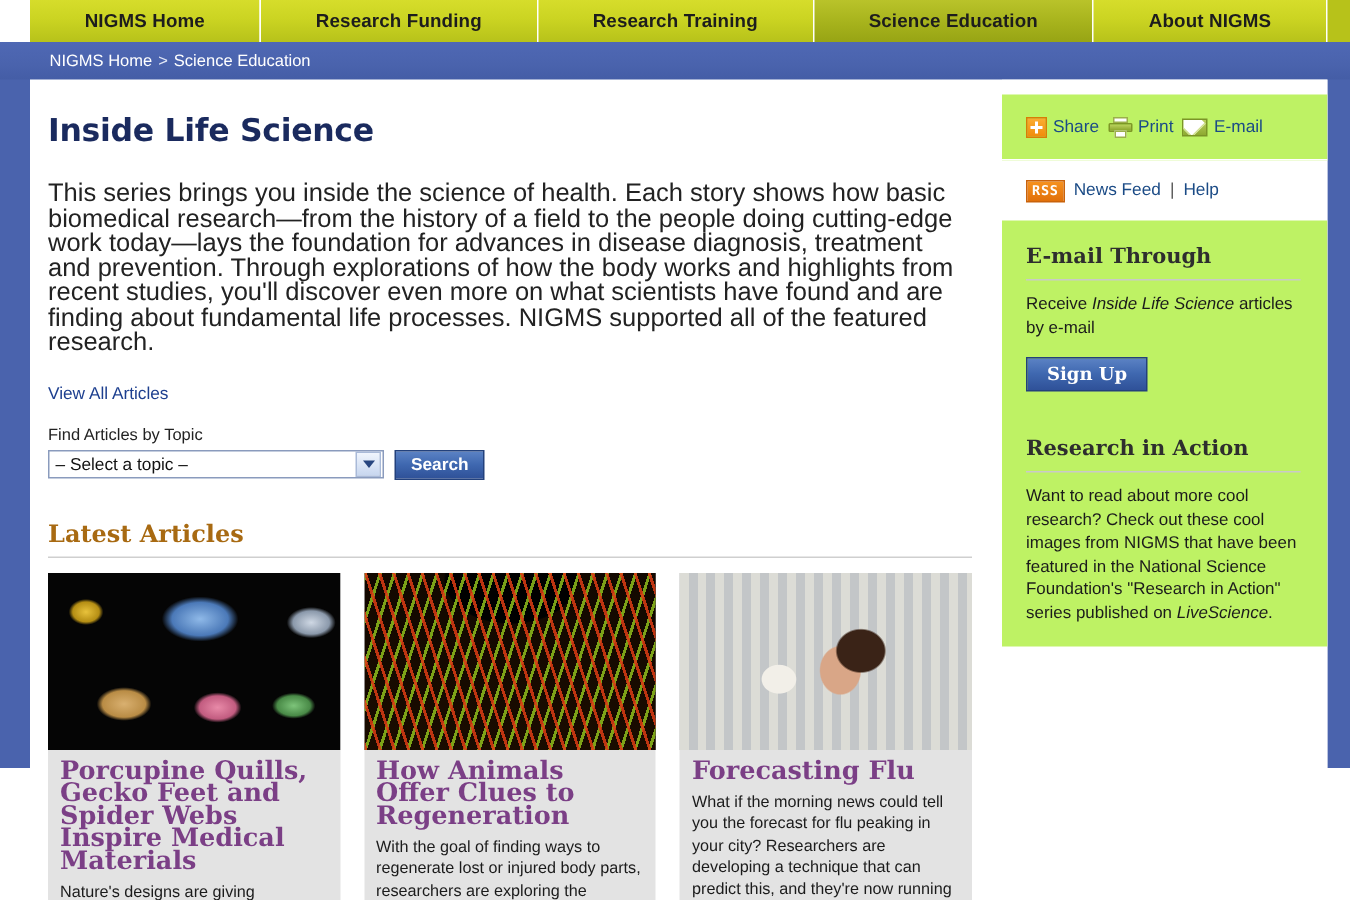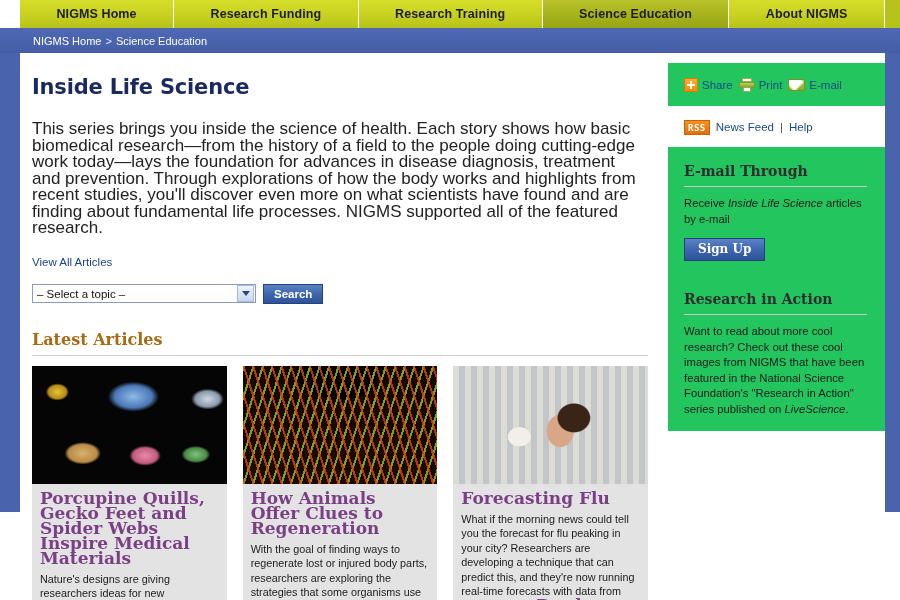--- a/index.html
+++ b/index.html
@@ -227,21 +227,21 @@
   
   .sidebar {
     position: absolute;
     left: 648px; top: 0;
     width: 217px;
     height: 547px;
     box-sizing: border-box;
     background: #ffffff;
     padding-top: 10px;
   }
-  .panel-gray { background: #22c55e; }
+  .panel-gray { background: #bef264; }
   .share-row {
     height: 44px;
     display: flex;
     align-items: center;
     gap: 6px;
     padding-left: 16px;
     box-sizing: border-box;
     border-bottom: 1px solid #ffffff;
   }
   .share-item {
@@ -412,20 +412,21 @@
 
     <div class="main">
 
       <h1 class="page-title">Inside Life Science</h1>
 
       <p class="intro">This series brings you inside the science of health. Each story shows how basic biomedical research—from the history of a field to the people doing cutting-edge work today—lays the foundation for advances in disease diagnosis, treatment and prevention. Through explorations of how the body works and highlights from recent studies, you'll discover even more on what scientists have found and are finding about fundamental life processes. NIGMS supported all of the featured research.</p>
 
       <a class="blue-link">View All Articles</a>
 
       <div class="findbox">
+        <div class="label">Find Articles by Topic</div>
         <div class="selectrow">
           <div class="fake-select">
             <span>– Select a topic –</span>
             <span class="caret-box">
                 <span class="caret"></span>
               </span>
           </div>
           <button class="search-btn">Search</button>
         </div>
       </div>

